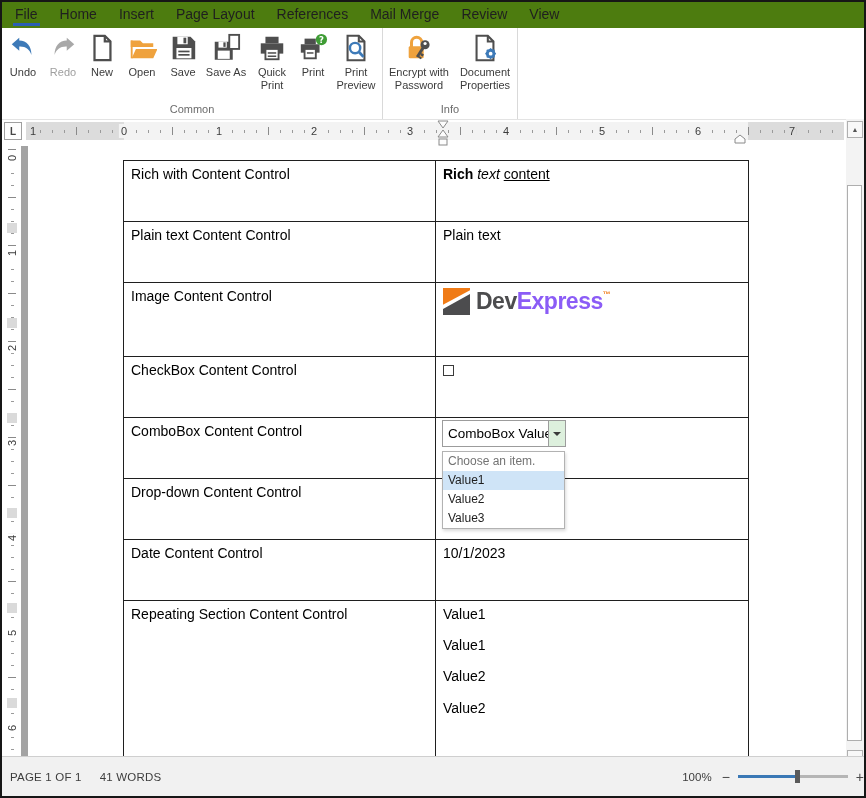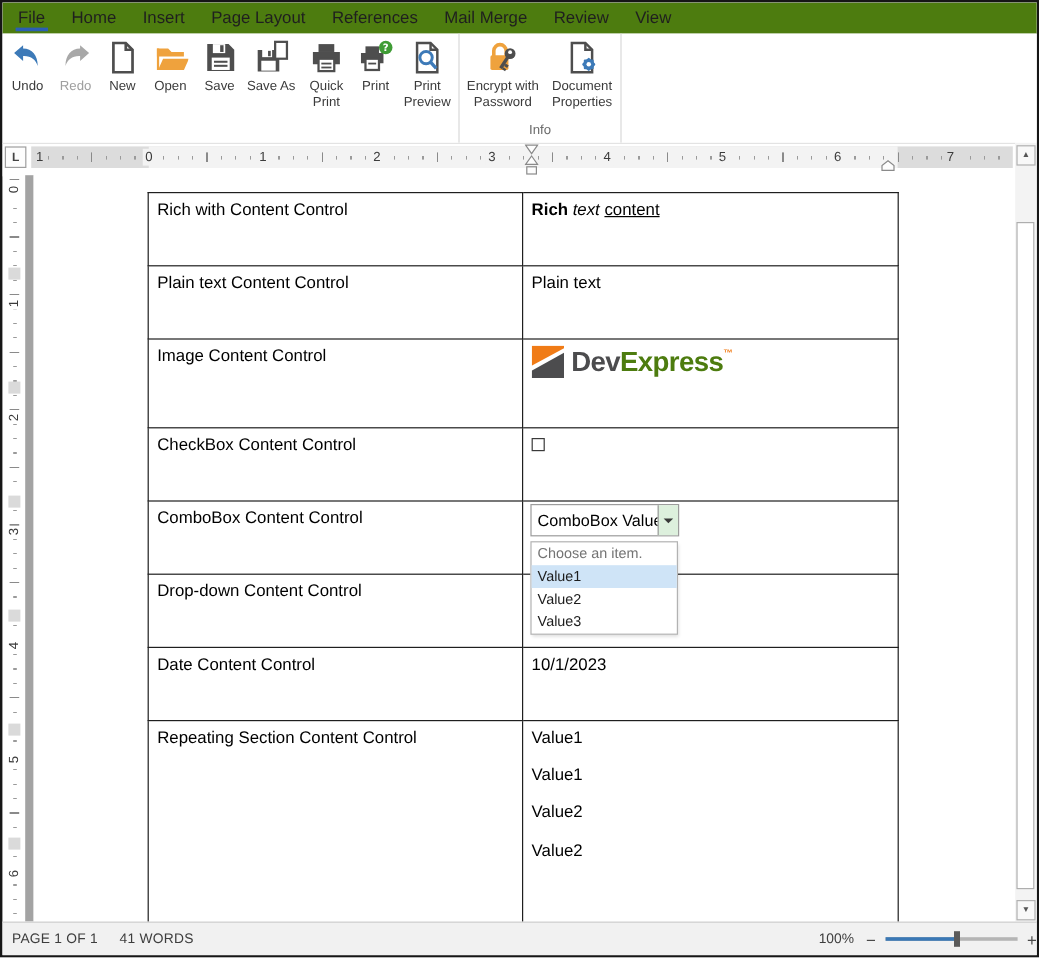--- a/index.html
+++ b/index.html
@@ -69,21 +69,21 @@
   
   .doc-checkbox { width:11px; height:11px; border:1.5px solid #3a3a3a; margin-top:4px; background:#fff; }
   
   .logo { display:flex; align-items:flex-start; margin-top:1px; }
   .logo-mark { width:27px; height:27px; position:relative; margin-right:6px; background:#fff; }
   .logo-tri-orange { position:absolute; inset:0; background:#f07b16;
     clip-path:polygon(0 0, 100% 0, 100% 8%, 0 62%); }
   .logo-tri-gray { position:absolute; inset:0; background:#4c4c4e;
     clip-path:polygon(0 78%, 100% 22%, 100% 100%, 0 100%); }
   .logo-text { font-size:23px; font-weight:bold; letter-spacing:-0.5px; color:#4c4c4e; line-height:27px; }
-  .logo-text .express { color:#4d7c0f; }
+  .logo-text .express { color:#8b5cf6; }
   .logo-tm { font-size:8px; color:#f07b16; vertical-align:top; line-height:14px; }
   
   td.combo-cell { position:relative; }
   .combo { position:absolute; left:6px; top:2px; width:124px; height:27px;
     border:1px solid #9c9c9c; background:#fff; }
   .combo-text { position:absolute; left:5px; top:4px; font-size:13.5px; color:#000; white-space:nowrap; }
   .combo-btn { position:absolute; right:0; top:0; bottom:0; width:17px; background:#ddf0dd;
     border-left:1px solid #9c9c9c; display:flex; align-items:center; justify-content:center; }
   .combo-arrow { width:0; height:0; border-left:4px solid transparent; border-right:4px solid transparent;
     border-top:4px solid #3a3a3a; }
@@ -97,21 +97,21 @@
   .repeat-line { margin-bottom:13px; }
   
   .vscroll { position:absolute; right:0; top:117px; width:18px; height:649px; background:#f3f3f3; }
   .vs-btn { position:absolute; left:1px; width:16px; height:17px; background:#f8f8f8;
     border:1px solid #b0b0b0; display:flex; align-items:center; justify-content:center;
     font-size:7px; color:#555; }
   .vs-btn.up { top:2px; } .vs-btn.down { bottom:1px; }
   .vs-thumb { position:absolute; left:1px; top:66px; width:15px; height:556px; background:#fff;
     border:1px solid #aeaeae; }
   
-  .statusbar { position:absolute; left:0; right:0; bottom:0; height:28px; background:#f1f1f1;
+  .statusbar { position:absolute; left:0; right:0; bottom:0; height:40px; background:#f1f1f1;
     border-top:1px solid #cfcfcf; display:flex; align-items:center; font-size:11.5px; color:#3d3d3d; }
   .sb-page { margin-left:8px; letter-spacing:0.2px; }
   .sb-words { margin-left:18px; letter-spacing:0.2px; }
   .sb-zoom { margin-left:auto; display:flex; align-items:center; margin-right:0; }
   .sb-zoom-label { margin-right:10px; }
   .zoom-sign { font-size:14px; color:#4a4a4a; line-height:14px; }
   .zoom-track { position:relative; width:110px; height:3px; background:#b5b5b5; margin:0 8px; }
   .zoom-fill { position:absolute; left:0; top:0; bottom:0; width:52%; background:#3a78b5; }
   .zoom-handle { position:absolute; left:52%; top:-5px; width:5px; height:13px; background:#5a5a5a; }
 </style>
@@ -226,20 +226,21 @@
               <svg viewBox="0 0 32 32">
                 <path d="M7 3 h12 l6 6 v20 H7 z" fill="#fff" stroke="#4e4e4e" stroke-width="2.2"></path>
                 <path d="M19 3 v6 h6" fill="none" stroke="#4e4e4e" stroke-width="2.2"></path>
                 <circle cx="15" cy="16" r="5.5" fill="none" stroke="#3d7ab8" stroke-width="2.6"></circle>
                 <path d="M19 20 L24 25.5" stroke="#3d7ab8" stroke-width="3"></path>
               </svg>
             </span>
           <span class="lbl">Print Preview</span>
         </div>
       </div>
+      <div class="rgroup-label">Common</div>
     </div>
 
     <div class="rgroup">
       <div class="rbuttons">
         <div class="rbtn" style="width:70px">
           <span>
               <svg viewBox="0 0 32 32">
                 <path d="M8 15 v-5 a5.5 5.5 0 0 1 11 0 v5" fill="none" stroke="#efa23d" stroke-width="3.2"></path>
                 <rect x="5" y="14" width="16" height="13" rx="1.5" fill="#efa23d"></rect>
                 <circle cx="22.5" cy="12.5" r="4.8" fill="#4e4e4e"></circle>

